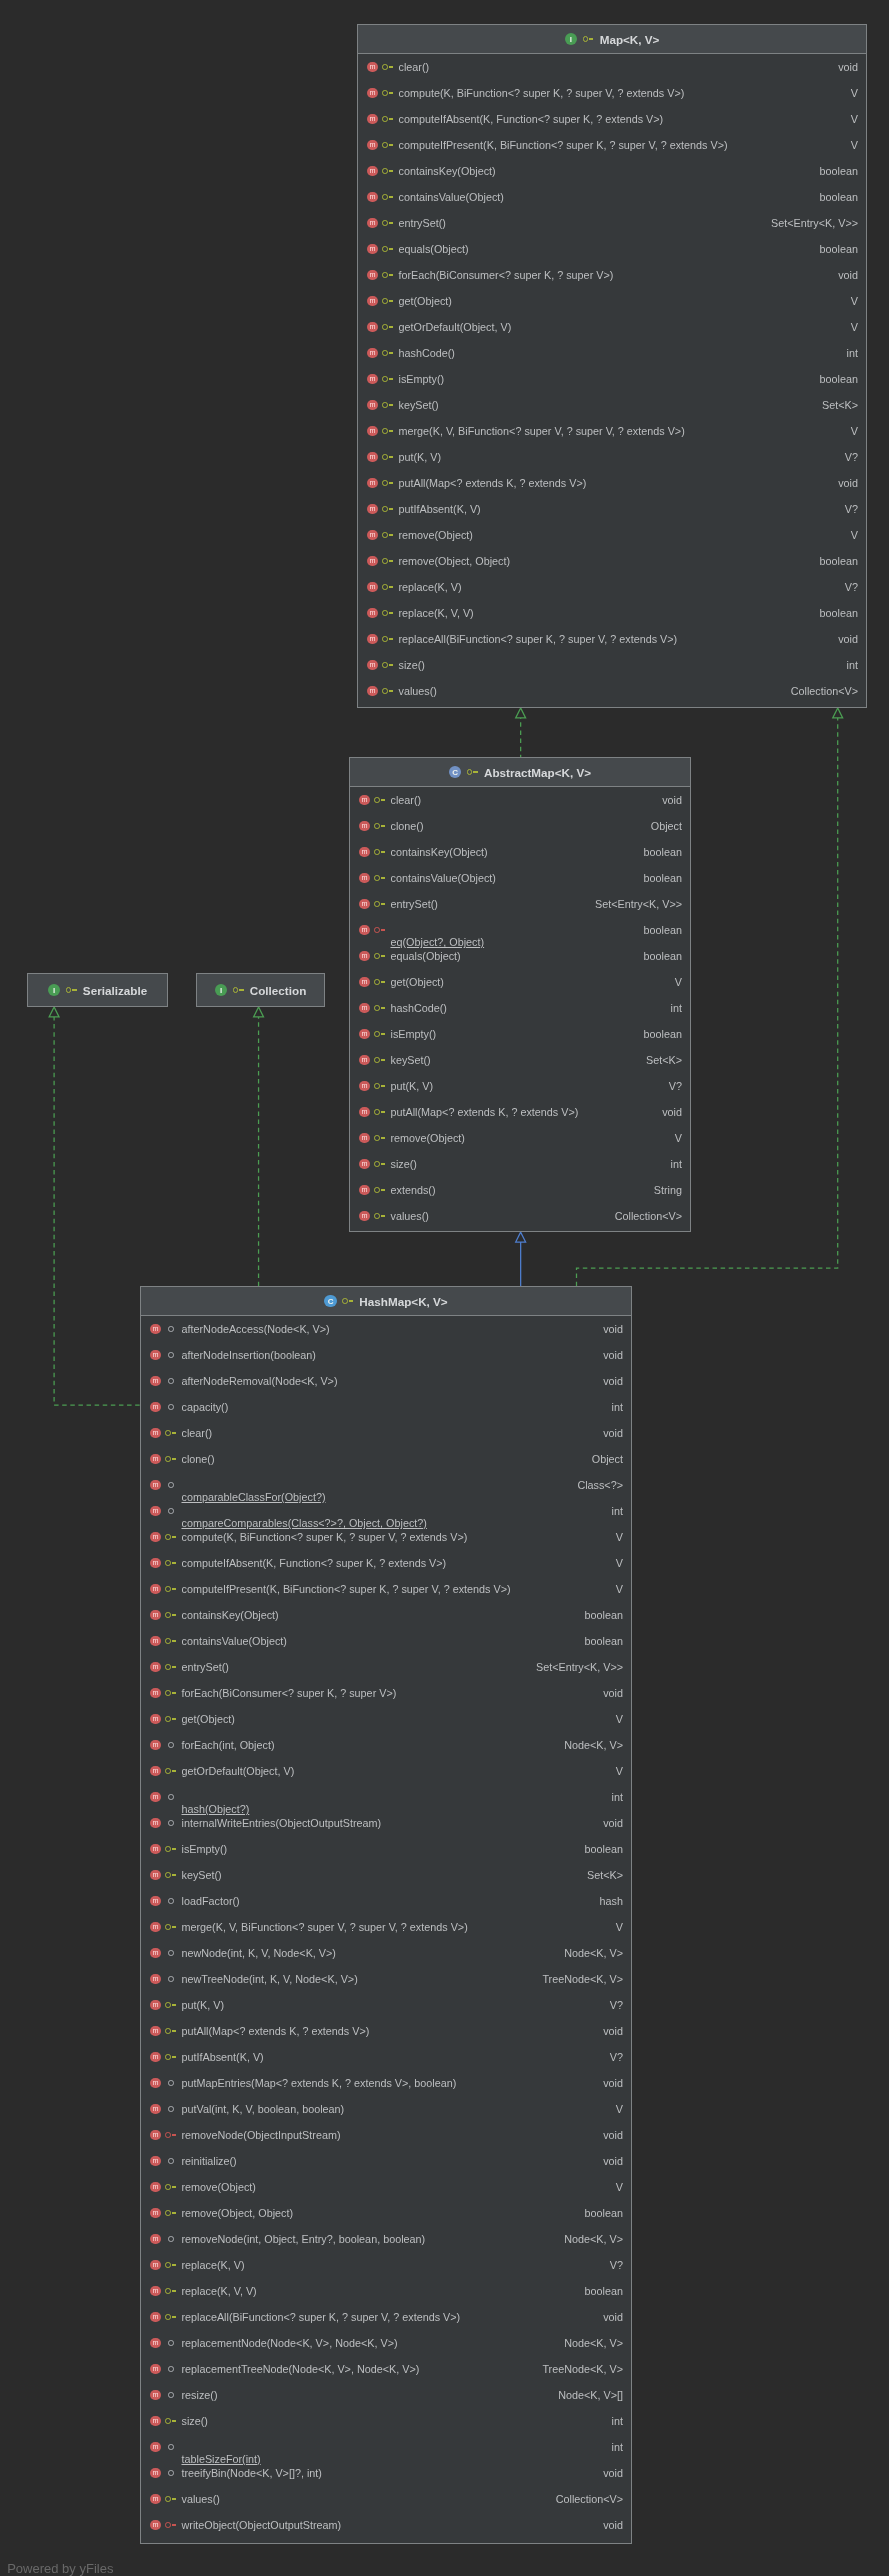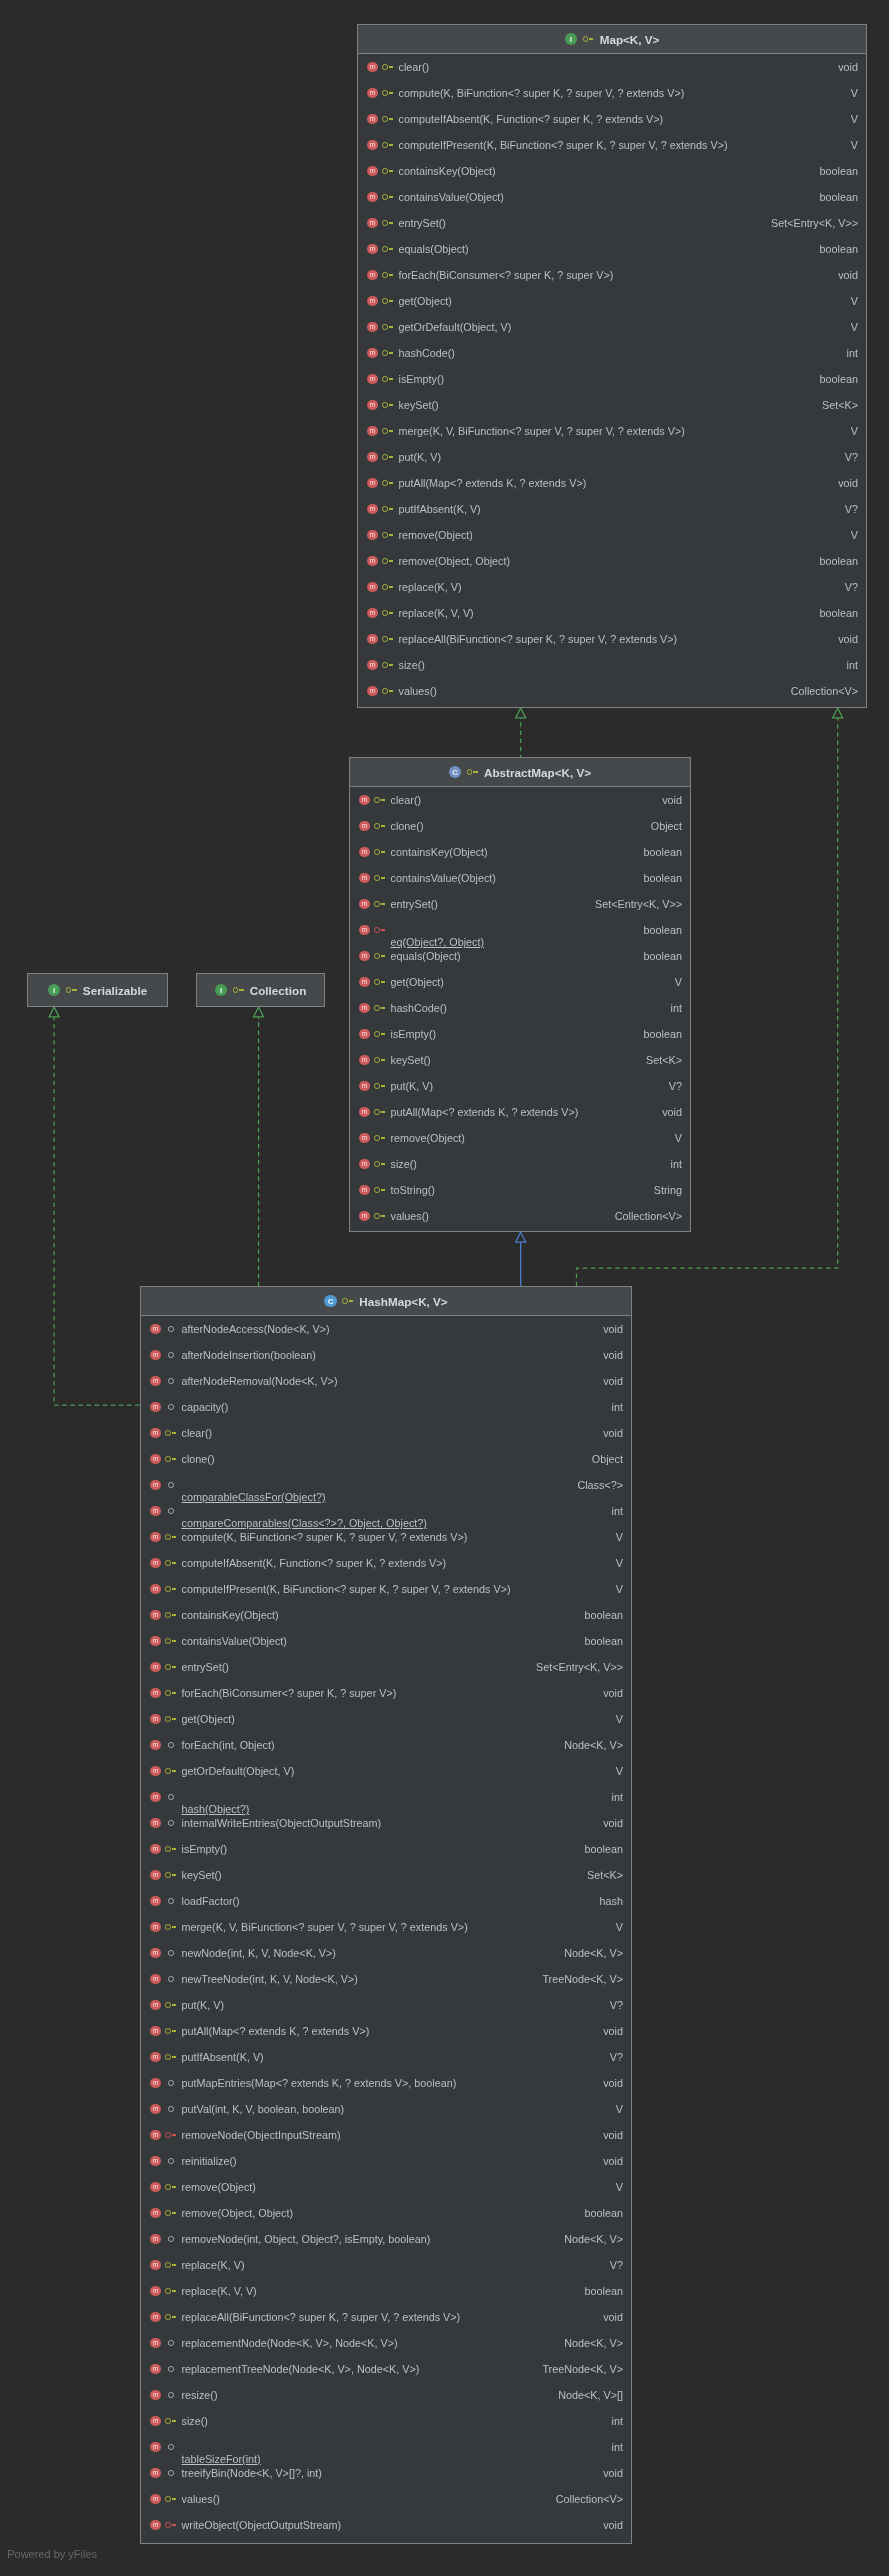--- a/index.html
+++ b/index.html
@@ -127,23 +127,23 @@
   .method-name { flex: none; }
   .static .method-name { text-decoration: underline; margin-top: 24px; }
   .method-return {
     margin-left: auto;
     padding-left: 12.6px;
     color: #bdbfc1;
   }
   .watermark {
     position: absolute;
     left: 7.2px;
-    bottom: 16px;
+    bottom: 0;
     color: #686868;
-    font-size: 11px;
+    font-size: 13px;
   }
 </style>
 </head>
 <body>
 
 <div id="canvas">
   <svg id="edges" viewBox="0 0 988 2860">
       <polyline points="578,843 578,797" fill="none" stroke="#4c9e53" stroke-width="1.4" stroke-dasharray="5 4"></polyline>
       <path d="M 578 786 L 572.5 797 L 583.5 797 Z" fill="#2b2b2b" stroke="#4c9e53" stroke-width="1.4"></path>
       <polyline points="578,1428 578,1379" fill="none" stroke="#4f7fd0" stroke-width="1.4"></polyline>
@@ -405,21 +405,21 @@
         </div>
         <div class="method-row">
           <span class="m-icon">m</span>
           <span class="vis vis-public"></span>
           <span class="method-name">size()</span>
           <span class="method-return">int</span>
         </div>
         <div class="method-row">
           <span class="m-icon">m</span>
           <span class="vis vis-public"></span>
-          <span class="method-name">toString()</span>
+          <span class="method-name">extends()</span>
           <span class="method-return">String</span>
         </div>
         <div class="method-row">
           <span class="m-icon">m</span>
           <span class="vis vis-public"></span>
           <span class="method-name">values()</span>
           <span class="method-return">Collection&lt;V&gt;</span>
         </div>
       </div>
       <div class="class-box iface-only" style="left: 27px; top: 973px; width: 141px; height: 34px;">
@@ -648,21 +648,21 @@
         </div>
         <div class="method-row">
           <span class="m-icon">m</span>
           <span class="vis vis-public"></span>
           <span class="method-name">remove(Object, Object)</span>
           <span class="method-return">boolean</span>
         </div>
         <div class="method-row">
           <span class="m-icon">m</span>
           <span class="vis vis-package"></span>
-          <span class="method-name">removeNode(int, Object, Object?, isEmpty, boolean)</span>
+          <span class="method-name">removeNode(int, Object, Entry?, boolean, boolean)</span>
           <span class="method-return">Node&lt;K, V&gt;</span>
         </div>
         <div class="method-row">
           <span class="m-icon">m</span>
           <span class="vis vis-public"></span>
           <span class="method-name">replace(K, V)</span>
           <span class="method-return">V?</span>
         </div>
         <div class="method-row">
           <span class="m-icon">m</span>

